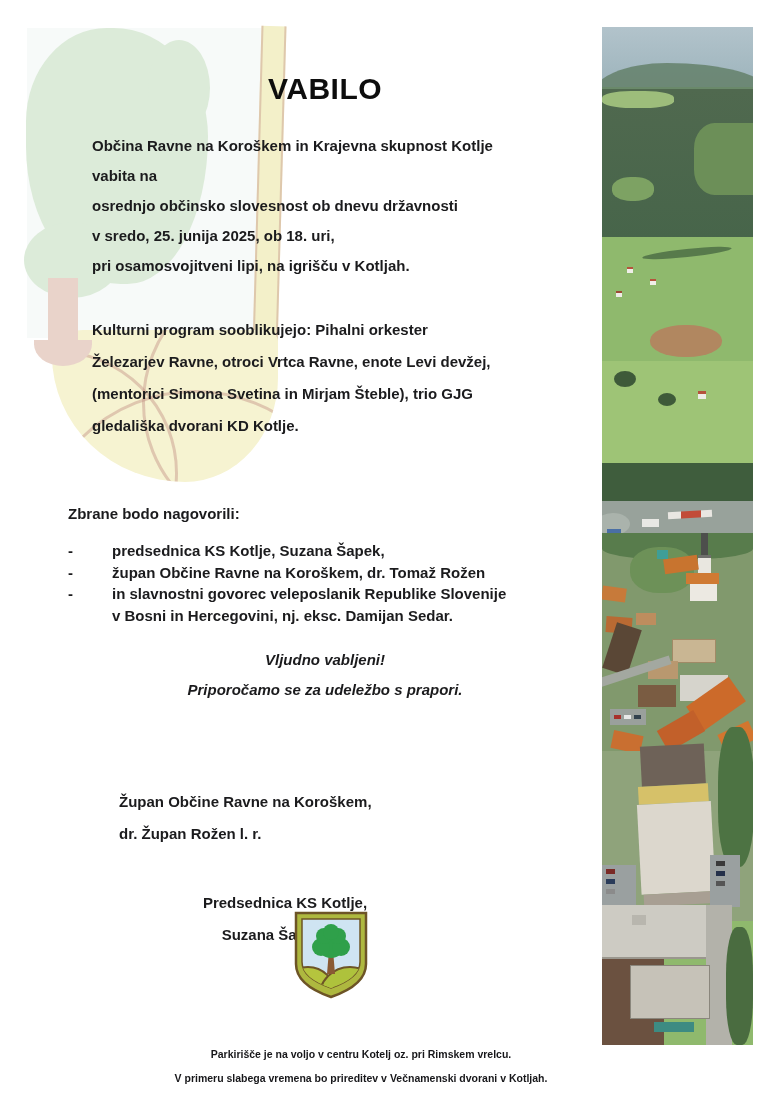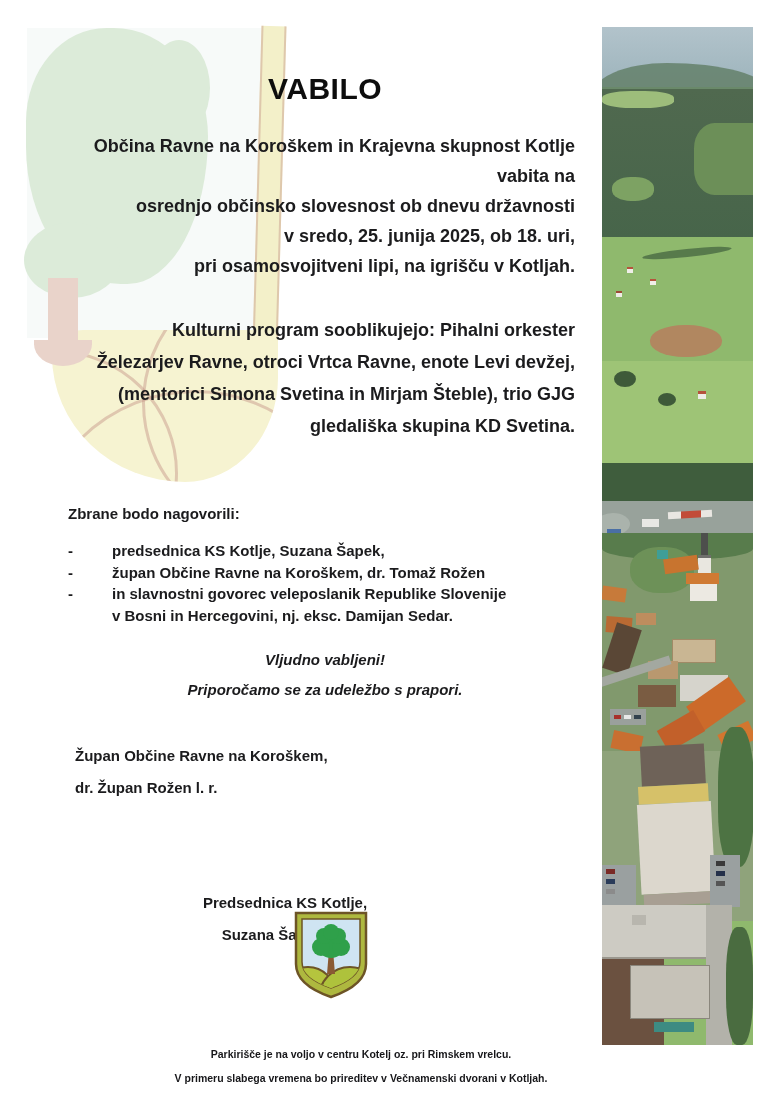--- a/index.html
+++ b/index.html
@@ -1,30 +1,30 @@
 <!DOCTYPE html>
 <html><head>
 <meta charset="utf-8">
 <style>
   html,body{margin:0;padding:0;background:#888;}
   .page{position:relative;width:761px;height:1100px;background:#ffffff;overflow:hidden;
         font-family:"Liberation Sans",sans-serif;font-weight:700;color:#1b1b1d;}
   .ab{position:absolute;}
   
   .title{left:75px;top:52px;width:500px;text-align:center;font-size:30px;letter-spacing:.5px;color:#0d0d0d;}
-  .para{left:75px;width:500px;font-size:18px;text-align:right;}
+  .para{left:92px;width:500px;font-size:15px;}
   .p1{top:131px;line-height:30px;}
   .p2{top:314px;line-height:32px;}
   .speak-head{left:68px;top:505px;font-size:15px;}
   .bullets{left:68px;top:540px;width:470px;font-size:15px;line-height:21.5px;}
   .brow{display:flex;}
   .dash{width:44px;flex:none;}
   .closing{left:75px;top:645px;width:500px;text-align:center;font-style:italic;font-size:15px;line-height:30px;}
   .sig{left:75px;width:420px;font-size:15px;line-height:32px;}
-  .sig1{top:740px;}
+  .sig1{top:786px;margin-left:44px;}
   .sig2{top:887px;text-align:center;}
   .footer{left:0;top:1042px;width:650px;text-align:center;font-size:10.5px;line-height:24px;color:#17171a;margin-left:36px;}
   
   .wm{left:0;top:0;width:761px;height:1100px;pointer-events:none;}
   .wm-tint{left:27px;top:28px;width:235px;height:310px;background:#f7faf9;}
   .wm-band{left:257px;top:26px;width:21px;height:322px;background:#f3f0c9;
            border-left:2px solid rgba(198,150,138,.45);border-right:2px solid rgba(198,150,138,.45);
            transform:rotate(1.6deg);}
   .wm-bottom{left:52px;top:330px;width:226px;height:152px;background:#f6f3d1;
              border-radius:14% 6% 42% 60% / 16% 8% 70% 85%;overflow:hidden;}
@@ -149,21 +149,21 @@
     <div>vabita na</div>
     <div>osrednjo občinsko slovesnost ob dnevu državnosti</div>
     <div>v sredo, 25. junija 2025, ob 18. uri,</div>
     <div>pri osamosvojitveni lipi, na igrišču v Kotljah.</div>
   </div>
 
   <div class="ab para p2">
     <div>Kulturni program sooblikujejo: Pihalni orkester</div>
     <div>Železarjev Ravne, otroci Vrtca Ravne, enote Levi devžej,</div>
     <div>(mentorici Simona Svetina in Mirjam Šteble), trio GJG</div>
-    <div>gledališka skupina KD Svetina.</div>
+    <div>gledališka dvorani KD Kotlje.</div>
   </div>
 
   <div class="ab speak-head">Zbrane bodo nagovorili:</div>
 
   <div class="ab bullets">
     <div class="brow">
       <span class="dash">-</span>
       <span>predsednica KS Kotlje, Suzana Šapek,</span>
     </div>
     <div class="brow">

